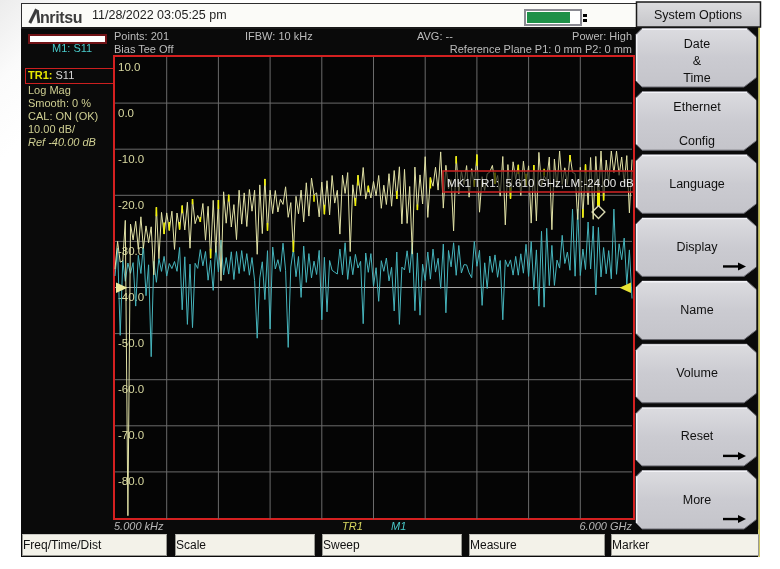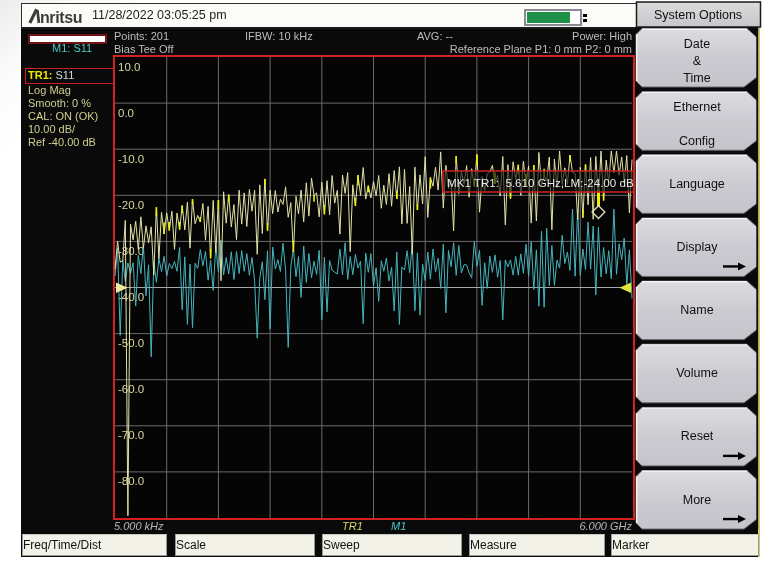--- a/index.html
+++ b/index.html
@@ -44,21 +44,21 @@
  <div class="hdr" style="right:148px;top:30px;">Power: High</div>
  <div class="hdr" style="left:114px;top:43px;">Bias Tee Off</div>
  <div class="hdr" style="right:148px;top:43px;">Reference Plane P1: 0 mm P2: 0 mm</div>
 
  <div class="side" style="left:28px;top:42px;color:#49c8c8;margin-left:24px;">M1: S11</div>
  <div class="abs" id="tr1box"><b>TR1:</b> S11</div>
  <div class="side" style="left:28px;top:84px;">Log Mag</div>
  <div class="side" style="left:28px;top:97px;">Smooth: 0 %</div>
  <div class="side" style="left:28px;top:110px;">CAL: ON (OK)</div>
  <div class="side" style="left:28px;top:123px;">10.00 dB/</div>
- <div class="side" style="left:28px;top:136px;">Ref -40.00 dB</div>
+ <div class="side" style="left:28px;top:136px;font-style:italic;">Ref -40.00 dB</div>
  <div class="abs" id="sweepbar"></div>
 
  <svg class="abs" style="left:113px;top:54.5px;" width="522" height="467" viewBox="0 0 522 467" font-family="Liberation Sans">
 <rect x="1" y="1" width="520" height="463" fill="#050505" stroke="#d42020" stroke-width="2"></rect>
 <path d="M2 48.1 H519 M2 94.2 H519 M2 140.3 H519 M2 186.4 H519 M2 232.5 H519 M2 278.6 H519 M2 324.7 H519 M2 370.8 H519 M2 416.9 H519 M53.7 2 V464 M105.4 2 V464 M157.1 2 V464 M208.8 2 V464 M260.5 2 V464 M312.2 2 V464 M363.9 2 V464 M415.6 2 V464 M467.3 2 V464" stroke="#6b6b6b" stroke-width="1" fill="none"></path>
 <path d="M2 232.5 H519" stroke="#a8a8a8" stroke-width="1"></path>
 <text x="5" y="15.5" font-size="11.5" fill="#d8d8a0">10.0</text>
 <text x="5" y="61.6" font-size="11.5" fill="#d8d8a0">0.0</text>
 <text x="5" y="107.7" font-size="11.5" fill="#d8d8a0">-10.0</text>
 <text x="5" y="153.8" font-size="11.5" fill="#d8d8a0">-20.0</text>

